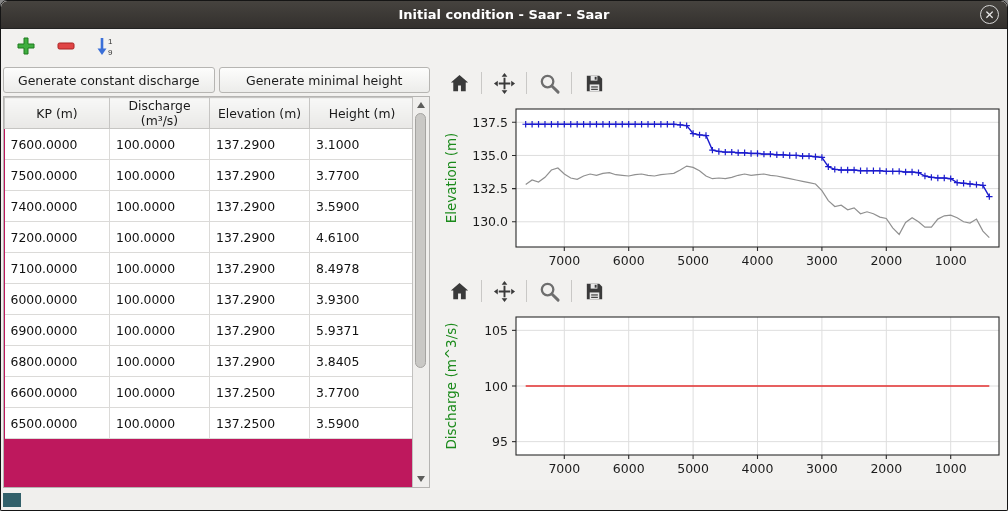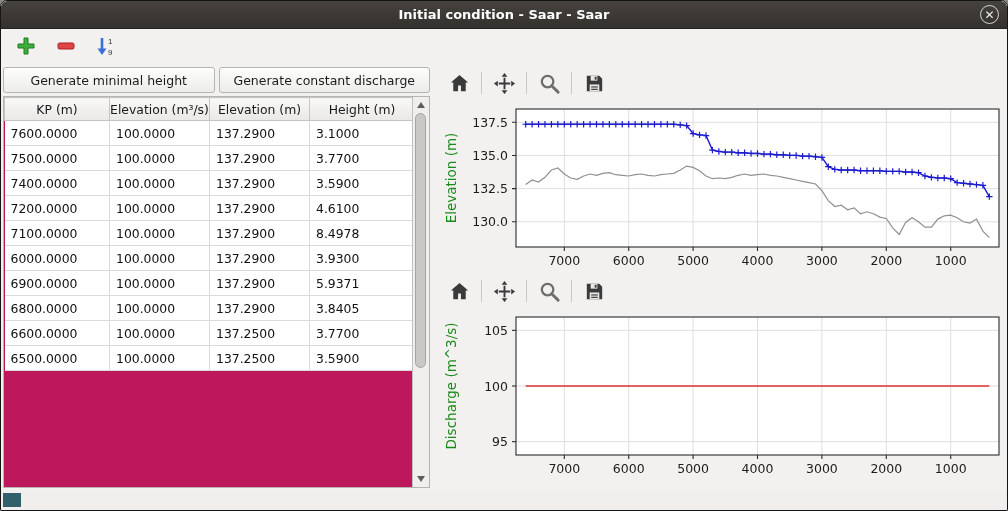--- a/index.html
+++ b/index.html
@@ -35,21 +35,21 @@
   }
   .table-frame { flex:1 1 auto; border:1px solid #b5b4b2; background:#be185d; position:relative; overflow:hidden; }
   table.data { border-collapse:collapse; table-layout:fixed; width:410px; }
   table.data col.c0 { width:105px; } table.data col.c1 { width:100px; }
   table.data col.c2 { width:100px; } table.data col.c3 { width:105px; }
   table.data th {
     height:23px; font-size:12.4px; font-weight:normal; color:#1a1a1a; text-align:center;
     background:linear-gradient(#f8f8f7,#e9e8e6); border:1px solid #c6c5c3;
   }
   table.data td {
-    height:25px; font-size:12.4px; color:#111; padding:0 6px; text-align:left;
+    height:31px; font-size:12.4px; color:#111; padding:0 6px; text-align:left;
     border-right:1px solid #dbdad8; border-bottom:1px solid #dbdad8; background:#fff;
   }
   .vscroll {
     position:absolute; top:0; right:0; bottom:0; width:17px;
     background:#f0efed; border-left:1px solid #c2c1bf;
   }
   .vscroll .arrow-up, .vscroll .arrow-down { position:absolute; left:4px; width:0; height:0; }
   .vscroll .arrow-up { top:5px; border-left:4px solid transparent; border-right:4px solid transparent; border-bottom:6px solid #5d5d5b; }
   .vscroll .arrow-down { bottom:5px; border-left:4px solid transparent; border-right:4px solid transparent; border-top:6px solid #5d5d5b; }
   .vscroll .thumb { position:absolute; left:2px; top:16px; width:11px; height:255px; background:#c9c8c5; border:1px solid #a5a4a1; border-radius:6px; }
@@ -94,35 +94,35 @@
         <text x="13" y="9" font-size="8" fill="#333">1</text>
         <text x="13" y="20" font-size="8" fill="#333">9</text>
       </svg>
     </button>
   </div>
 
   <div class="content">
 
     <div class="left-panel">
       <div class="button-row">
+        <button class="gen-btn">Generate constant discharge</button>
         <button class="gen-btn">Generate minimal height</button>
-        <button class="gen-btn">Generate constant discharge</button>
       </div>
       <div class="table-frame">
         <table class="data">
           <colgroup>
               <col class="c0">
               <col class="c1">
               <col class="c2">
               <col class="c3">
             </colgroup>
           <thead>
             <tr>
               <th>KP (m)</th>
-              <th>Elevation (m³/s)</th>
+              <th>Discharge (m³/s)</th>
               <th>Elevation (m)</th>
               <th>Height (m)</th>
             </tr>
           </thead>
           <tbody>
               <tr>
                 <td>7600.0000</td>
                 <td>100.0000</td>
                 <td>137.2900</td>
                 <td>3.1000</td>

